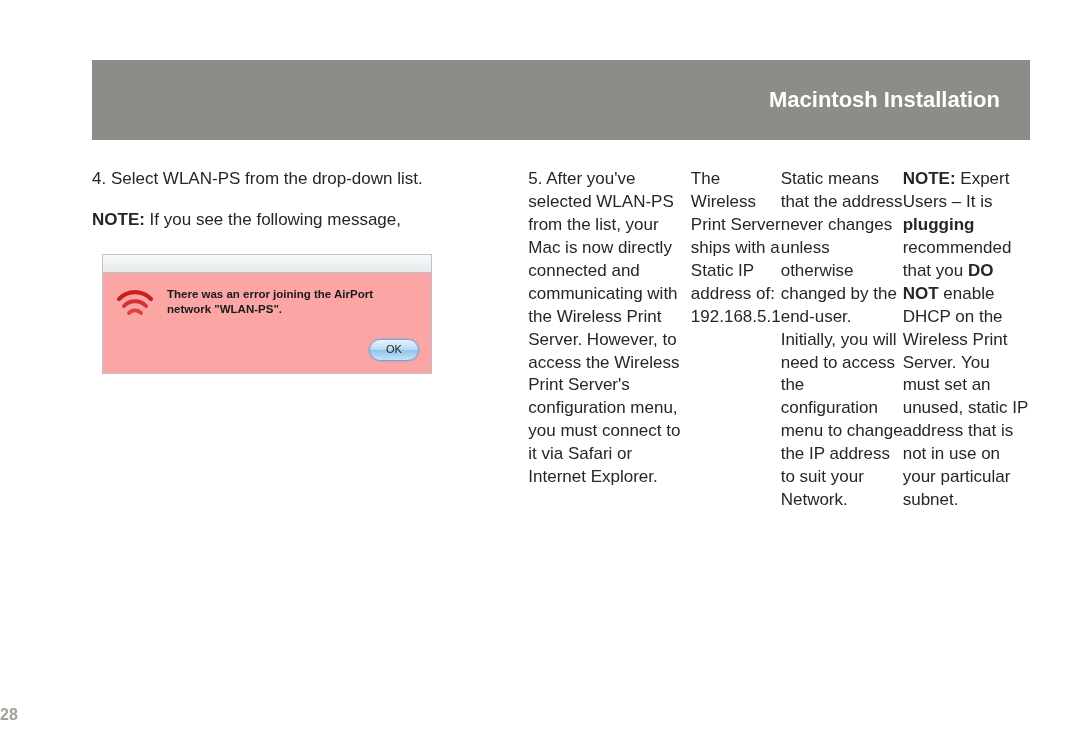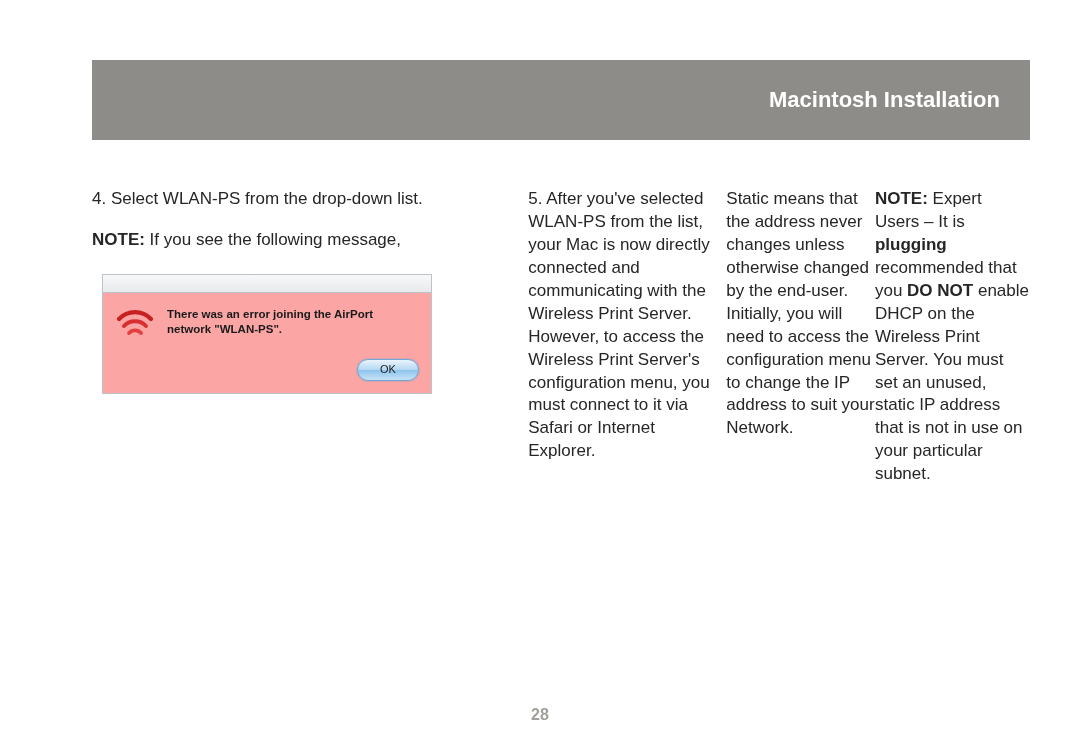--- a/index.html
+++ b/index.html
@@ -31,21 +31,20 @@
   .content {
     position: absolute;
     top: 168px;
     left: 92px;
     right: 50px;
     bottom: 60px;
     display: flex;
     color: #272626;
     font-size: 17px;
     line-height: 1.35;
-    margin-top: 20px;
   }
   .col-left {
     flex: 1;
     display: flex;
     flex-direction: column;
   }
   .col-right {
     flex: 1.15;
     display: flex;
     flex-direction: row;
@@ -83,40 +82,39 @@
     font-weight: bold;
     color: #1a1a1a;
     line-height: 1.35;
   }
   .dialog-footer {
     display: flex;
     justify-content: flex-end;
     margin-top: 18px;
   }
   .ok-button {
-    width: 62px;
+    width: 50px;
     height: 22px;
     border-radius: 11px;
     border: 1px solid #6fa8d8;
     background: linear-gradient(#eaf4fd, #b6d9f3 48%, #8fc5ec 52%, #c7e2f6);
     font-size: 11px;
     color: #222;
     display: flex;
     align-items: center;
     justify-content: center;
     box-shadow: 0 0 2px rgba(100,160,210,0.8);
   }
   .after-dialog { padding-left: 20px; }
   .para { margin-bottom: 20px; }
   .page-number {
     position: absolute;
     bottom: 26px;
     left: 0;
     right: 0;
-    text-align: center;
     color: #a29f99;
     font-size: 16px;
     font-weight: bold;
   }
   .bold { font-weight: bold; }
 </style>
 </head>
 <body>
 
 <div class="page">
@@ -150,20 +148,21 @@
           <div class="dialog-footer">
             <div class="ok-button">OK</div>
           </div>
         </div>
       </div>
 
     </div>
 
     <div class="col-right">
       <div class="para">5. After you've selected WLAN-PS from the list, your Mac is now directly connected and communicating with the Wireless Print Server. However, to access the Wireless Print Server's configuration menu, you must connect to it via Safari or Internet Explorer.</div>
+      <div class="para">The Wireless Print Server ships with a Static IP address of: 192.168.5.1</div>
       <div class="para">Static means that the address never changes unless otherwise changed by the end-user. Initially, you will need to access the configuration menu to change the IP address to suit your Network.</div>
       <div class="para">
         <span class="bold">NOTE:</span><span> Expert Users – It is </span><span class="bold">plugging</span><span> recommended that you </span><span class="bold">DO NOT</span><span> enable DHCP on the Wireless Print Server. You must set an unused, static IP address that is not in use on your particular subnet.</span>
       </div>
     </div>
 
   </div>
 
   <div class="page-number">28</div>
 </div>

